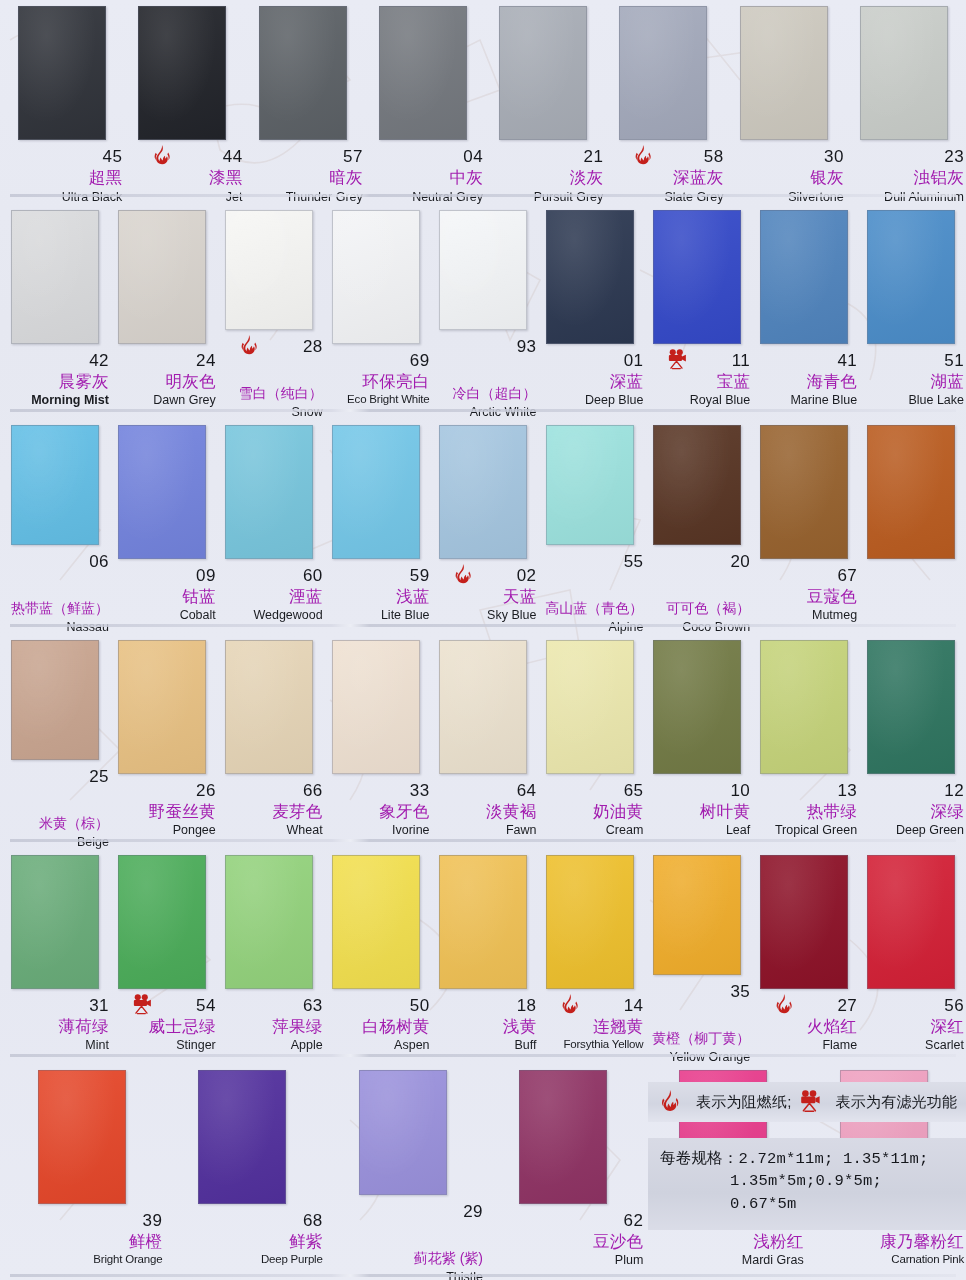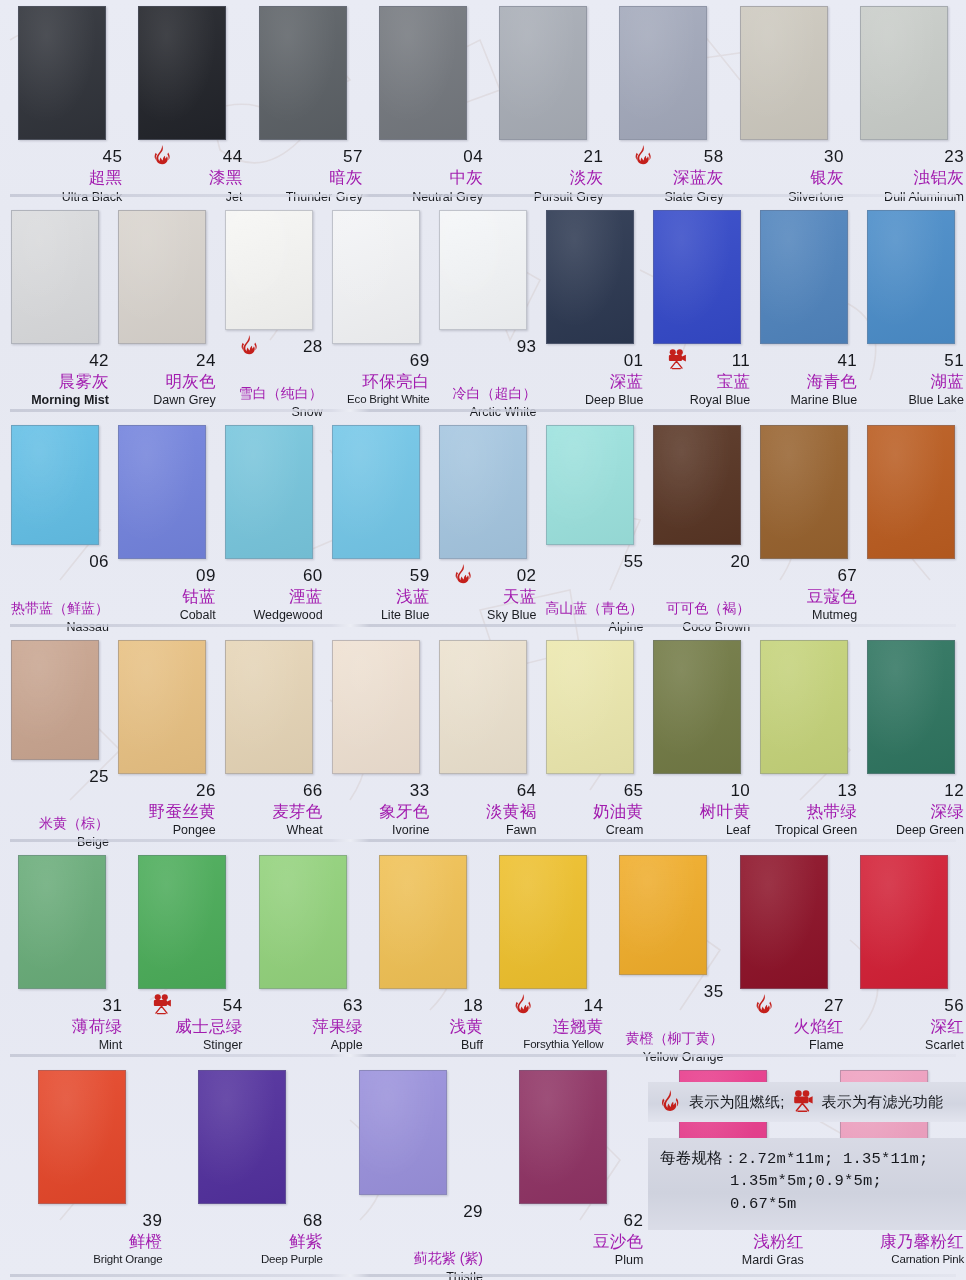--- a/index.html
+++ b/index.html
@@ -106,21 +106,21 @@
     width:318px;
   }
   .legend-bar{
     display:flex;align-items:center;
     height:40px;
     background:linear-gradient(180deg,#dcdee8,#d2d5e1 55%,#e2e4ee);
     padding-left:10px;
     box-sizing:border-box;
     gap:6px;
   }
-  .legend-item{display:flex;align-items:center;gap:7px;justify-content:flex-end;}
+  .legend-item{display:flex;align-items:center;gap:14px;justify-content:flex-end;}
   .legend-ico{width:24px;height:26px;flex:0 0 auto;}
   .legend-ico svg{display:block;width:100%;height:100%;}
   .legend-txt{
     font-size:15px;color:#16181d;white-space:nowrap;letter-spacing:.2px;
   }
   .spec-box{
     margin-top:16px;
     background:linear-gradient(180deg,#d8dae5,#cfd2de 60%,#dadce7);
     padding:10px 6px 12px 12px;
     box-sizing:border-box;
@@ -543,20 +543,28 @@
       </div>
       <div class="cell">
         <div class="chip" style="background: rgb(147, 210, 124);"></div>
         <div class="labels">
           <span class="code">63</span>
           <span class="cn">萍果绿</span>
           <span class="en">Apple</span>
         </div>
       </div>
       <div class="cell">
+        <div class="chip" style="background: rgb(242, 223, 78);"></div>
+        <div class="labels">
+          <span class="code">50</span>
+          <span class="cn">白杨树黄</span>
+          <span class="en">Aspen</span>
+        </div>
+      </div>
+      <div class="cell">
         <div class="chip" style="background: rgb(240, 193, 85);"></div>
         <div class="labels">
           <span class="code">18</span>
           <span class="cn">浅黄</span>
           <span class="en">Buff</span>
         </div>
       </div>
       <div class="cell">
         <div class="chip" style="background: rgb(238, 192, 45);"></div>
         <div class="labels">

